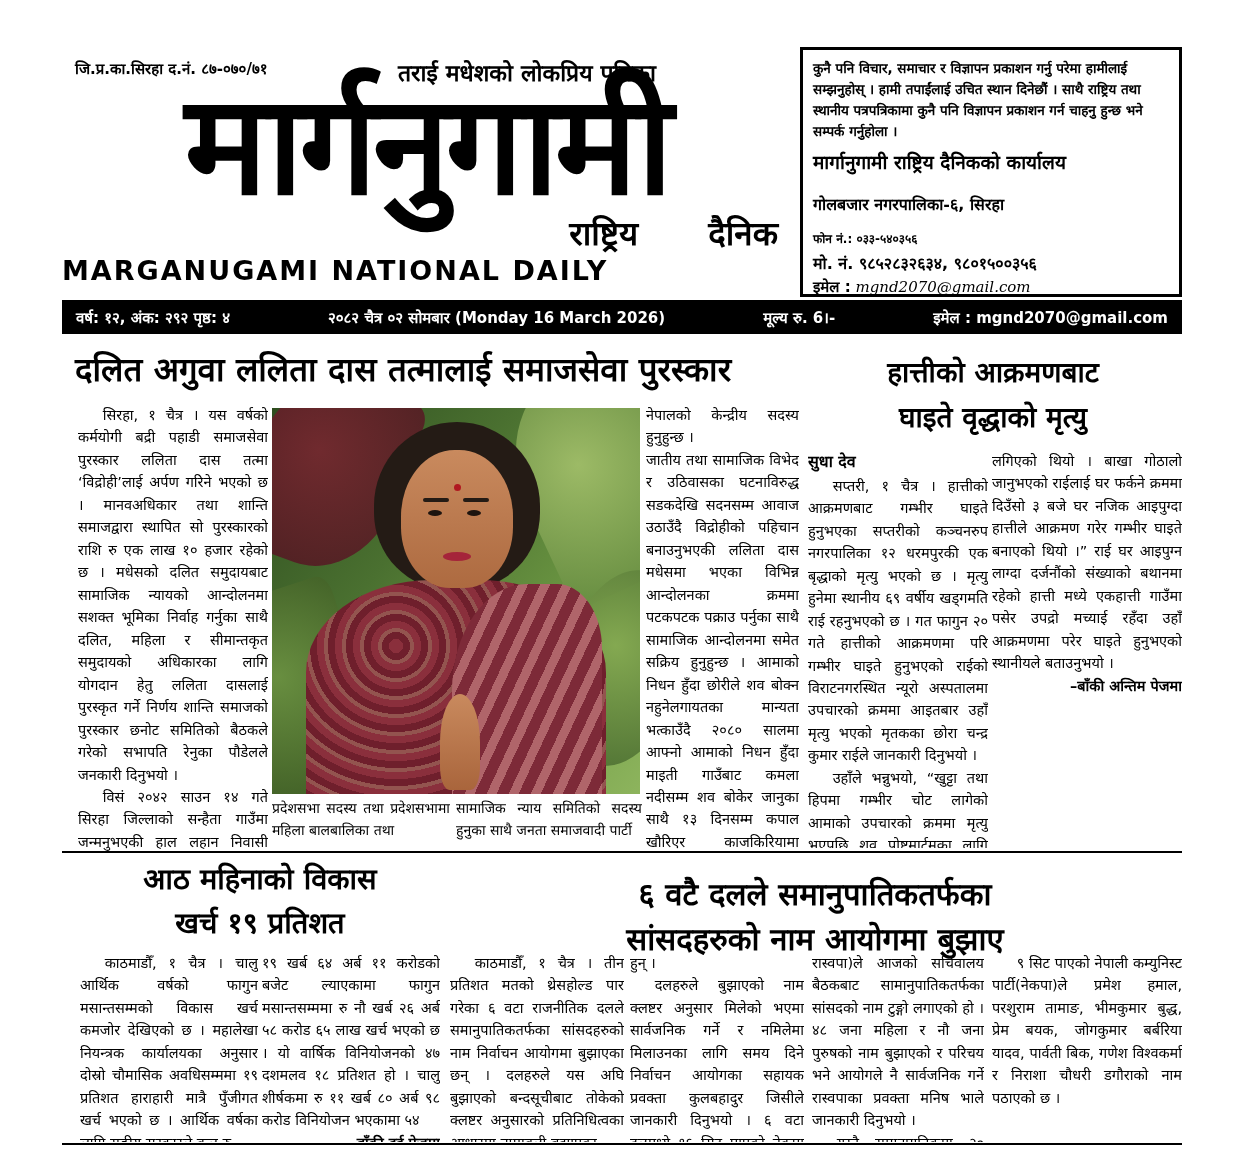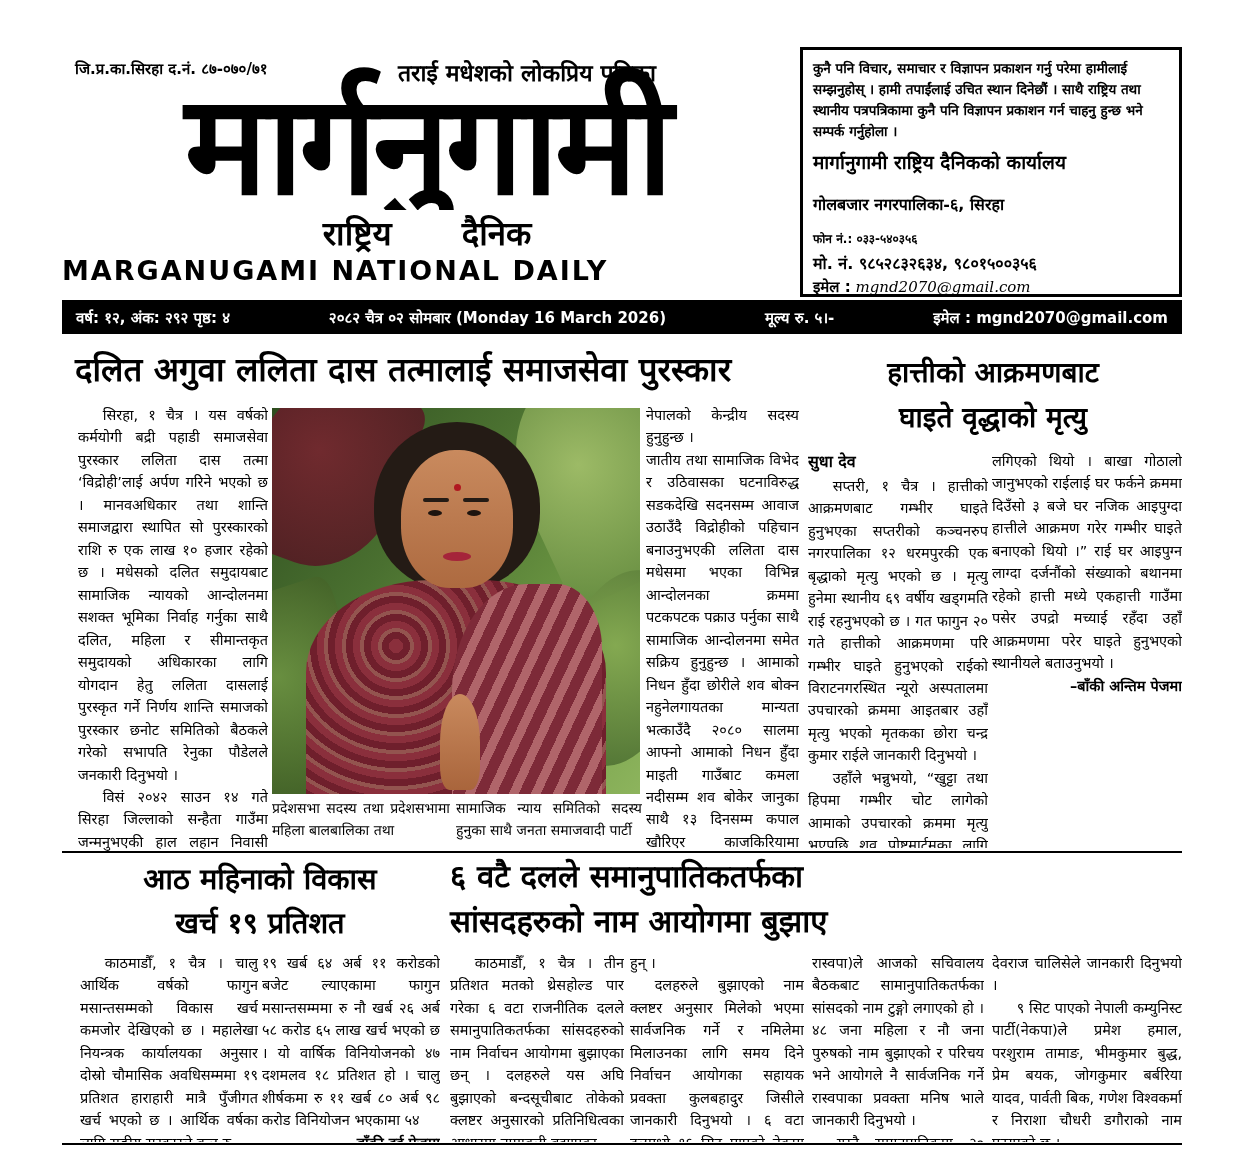--- a/index.html
+++ b/index.html
@@ -7,21 +7,21 @@
   body {
     font-family: "DejaVu Sans", "Liberation Sans", sans-serif;
     background:#ffffff; color:#000; overflow:hidden; position:relative;
   }
   .abs { position:absolute; }
   
   .reg { left:75px; top:58px; width:280px; font-size:15px; font-weight:bold; }
   .tagline { left:398px; top:56px; width:330px; font-size:23px; font-weight:bold; white-space:nowrap; }
   .masthead-title { left:62px; top:60px; width:730px; height:200px; text-align:center;
     font-size:138px; font-weight:bold; line-height:1.25; letter-spacing:-4px; overflow:visible; }
-  .masthead-sub { left:62px; top:210px; width:730px; display:flex; justify-content:center; }
+  .masthead-sub { left:70px; top:210px; width:730px; display:flex; justify-content:flex-end; }
   .masthead-sub .strip { background:#fff; padding:0 22px; display:flex; gap:70px;
     font-size:33px; font-weight:bold; }
   .masthead-en { left:62px; top:255px; width:730px; 
     font-size:27px; font-weight:bold; letter-spacing:2px; }
   
   .contact-box { left:800px; top:47px; width:382px; height:250px; border:3px solid #000;
     padding:8px 10px 6px; text-align:left; }
   .contact-box .notice { font-size:13.5px; font-weight:600; line-height:1.55; }
   .contact-box .office { font-size:19px; font-weight:800; margin-top:7px; white-space:nowrap; }
   .contact-box .address { font-size:16px; font-weight:bold; margin-top:18px; }
@@ -34,21 +34,21 @@
   .datebar { left:62px; top:300px; width:1120px; height:34px; background:#000; color:#fff;
     display:flex; align-items:center; justify-content:space-between; padding:0 14px;
     font-size:15px; font-weight:bold; }
   
   .lead-headline { left:75px; top:346px; width:728px; font-size:33px; font-weight:bold; white-space:nowrap; }
   .h2line { display:block; }
   .elephant-headline { left:804px; top:350px; width:378px; text-align:center;
     font-size:28px; font-weight:bold; line-height:1.62; }
   .dev-headline { left:80px; top:858px; width:360px; text-align:center;
     font-size:29px; font-weight:bold; line-height:1.5; }
-  .pr-headline { left:450px; top:854px; width:730px; 
+  .pr-headline { left:450px; top:872px; width:730px; text-align:center;
     font-size:31px; font-weight:bold; line-height:1.45; }
   
   .col { font-size:14.5px; line-height:1.55; text-align:justify; overflow:hidden; }
   .col p { text-indent:1.7em; }
   .col p.noindent { text-indent:0; }
   .lead-c1 { left:78px;  top:404px; width:190px; height:448px; }
   .lead-c3 { left:646px; top:404px; width:153px; height:448px; }
   .eleph-c1 { left:808px; top:450px; width:180px; height:398px; }
   .eleph-c2 { left:992px; top:450px; width:190px; height:398px; }
   .byline { font-weight:bold; font-size:16px; text-indent:0 !important; }
@@ -114,21 +114,21 @@
   <div class="mobile">मो. नं. ९८५२८३२६३४, ९८०१५००३५६</div>
   <div class="email-line">
     <span class="lbl">इमेल :</span>
     <span class="em">mgnd2070@gmail.com</span>
   </div>
 </div>
 
 <div class="abs datebar">
   <span>वर्ष: १२, अंक: २९२ पृष्ठ: ४</span>
   <span>२०८२ चैत्र ०२ सोमबार (Monday 16 March 2026)</span>
-  <span>मूल्य रु. ५।-</span>
+  <span>मूल्य रु. 6।-</span>
   <span>इमेल : mgnd2070@gmail.com</span>
 </div>
 
 <div class="abs lead-headline">दलित अगुवा ललिता दास तत्मालाई समाजसेवा पुरस्कार</div>
 
 <div class="abs col lead-c1">
   <p>सिरहा, १ चैत्र । यस वर्षको कर्मयोगी बद्री पहाडी समाजसेवा पुरस्कार ललिता दास तत्मा ‘विद्रोही’लाई अर्पण गरिने भएको छ । मानवअधिकार तथा शान्ति समाजद्वारा स्थापित सो पुरस्कारको राशि रु एक लाख १० हजार रहेको छ । मधेसको दलित समुदायबाट सामाजिक न्यायको आन्दोलनमा सशक्त भूमिका निर्वाह गर्नुका साथै दलित, महिला र सीमान्तकृत समुदायको अधिकारका लागि योगदान हेतु ललिता दासलाई पुरस्कृत गर्ने निर्णय शान्ति समाजको पुरस्कार छनोट समितिको बैठकले गरेको सभापति रेनुका पौडेलले जनकारी दिनुभयो ।</p>
   <p>विसं २०४२ साउन १४ गते सिरहा जिल्लाको सन्हैता गाउँमा जन्मनुभएकी हाल लहान निवासी ललिता दास मधेस प्रदेशको</p>
 </div>
 
@@ -197,17 +197,16 @@
 </div>
 <div class="abs col pr-c2">
   <p class="noindent">हुन् ।</p>
   <p>दलहरुले बुझाएको नाम क्लष्टर अनुसार मिलेको भएमा सार्वजनिक गर्ने र नमिलेमा मिलाउनका लागि समय दिने निर्वाचन आयोगका सहायक प्रवक्ता कुलबहादुर जिसीले जानकारी दिनुभयो । ६ वटा दलमध्ये १६ सिट पाएको नेकपा एमालेले आयोगमा बुझाएका समानुपातिक सांसदहरुको नाम</p>
 </div>
 <div class="abs col pr-c3">
   <p class="noindent">रास्वपा)ले आजको सचिवालय बैठकबाट सामानुपातिकतर्फका सांसदको नाम टुङ्गो लगाएको हो । ४८ जना महिला र नौ जना पुरुषको नाम बुझाएको र परिचय भने आयोगले नै सार्वजनिक गर्ने रास्वपाका प्रवक्ता मनिष भाले जानकारी दिनुभयो ।</p>
   <p>यस्तै समानुपातिकमा २० सिट पाएको नेपाली कांग्रेसले पनि</p>
 </div>
 <div class="abs col pr-c4">
-  <p class="noindent">देवराज चालिसेले जानकारी दिनुभयो ।</p>
   <p>९ सिट पाएको नेपाली कम्युनिस्ट पार्टी(नेकपा)ले प्रमेश हमाल, परशुराम तामाङ, भीमकुमार बुद्ध, प्रेम बयक, जोगकुमार बर्बरिया यादव, पार्वती बिक, गणेश विश्वकर्मा र निराशा चौधरी डगौराको नाम पठाएको छ ।</p>
 </div>
 
 <div class="abs rule-h rule-bottom"></div>
 
 </body></html>

